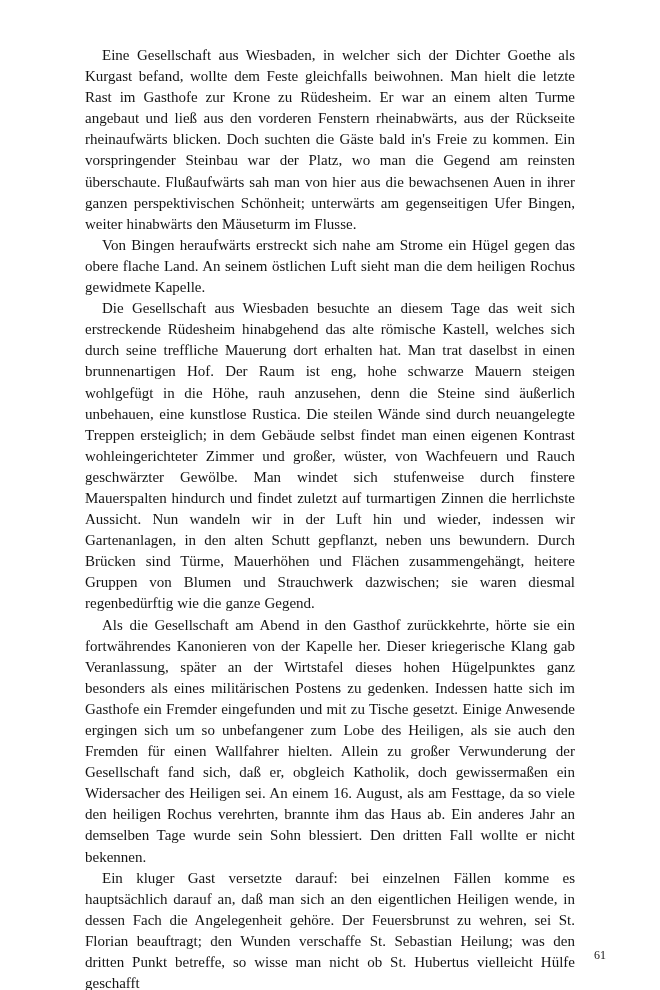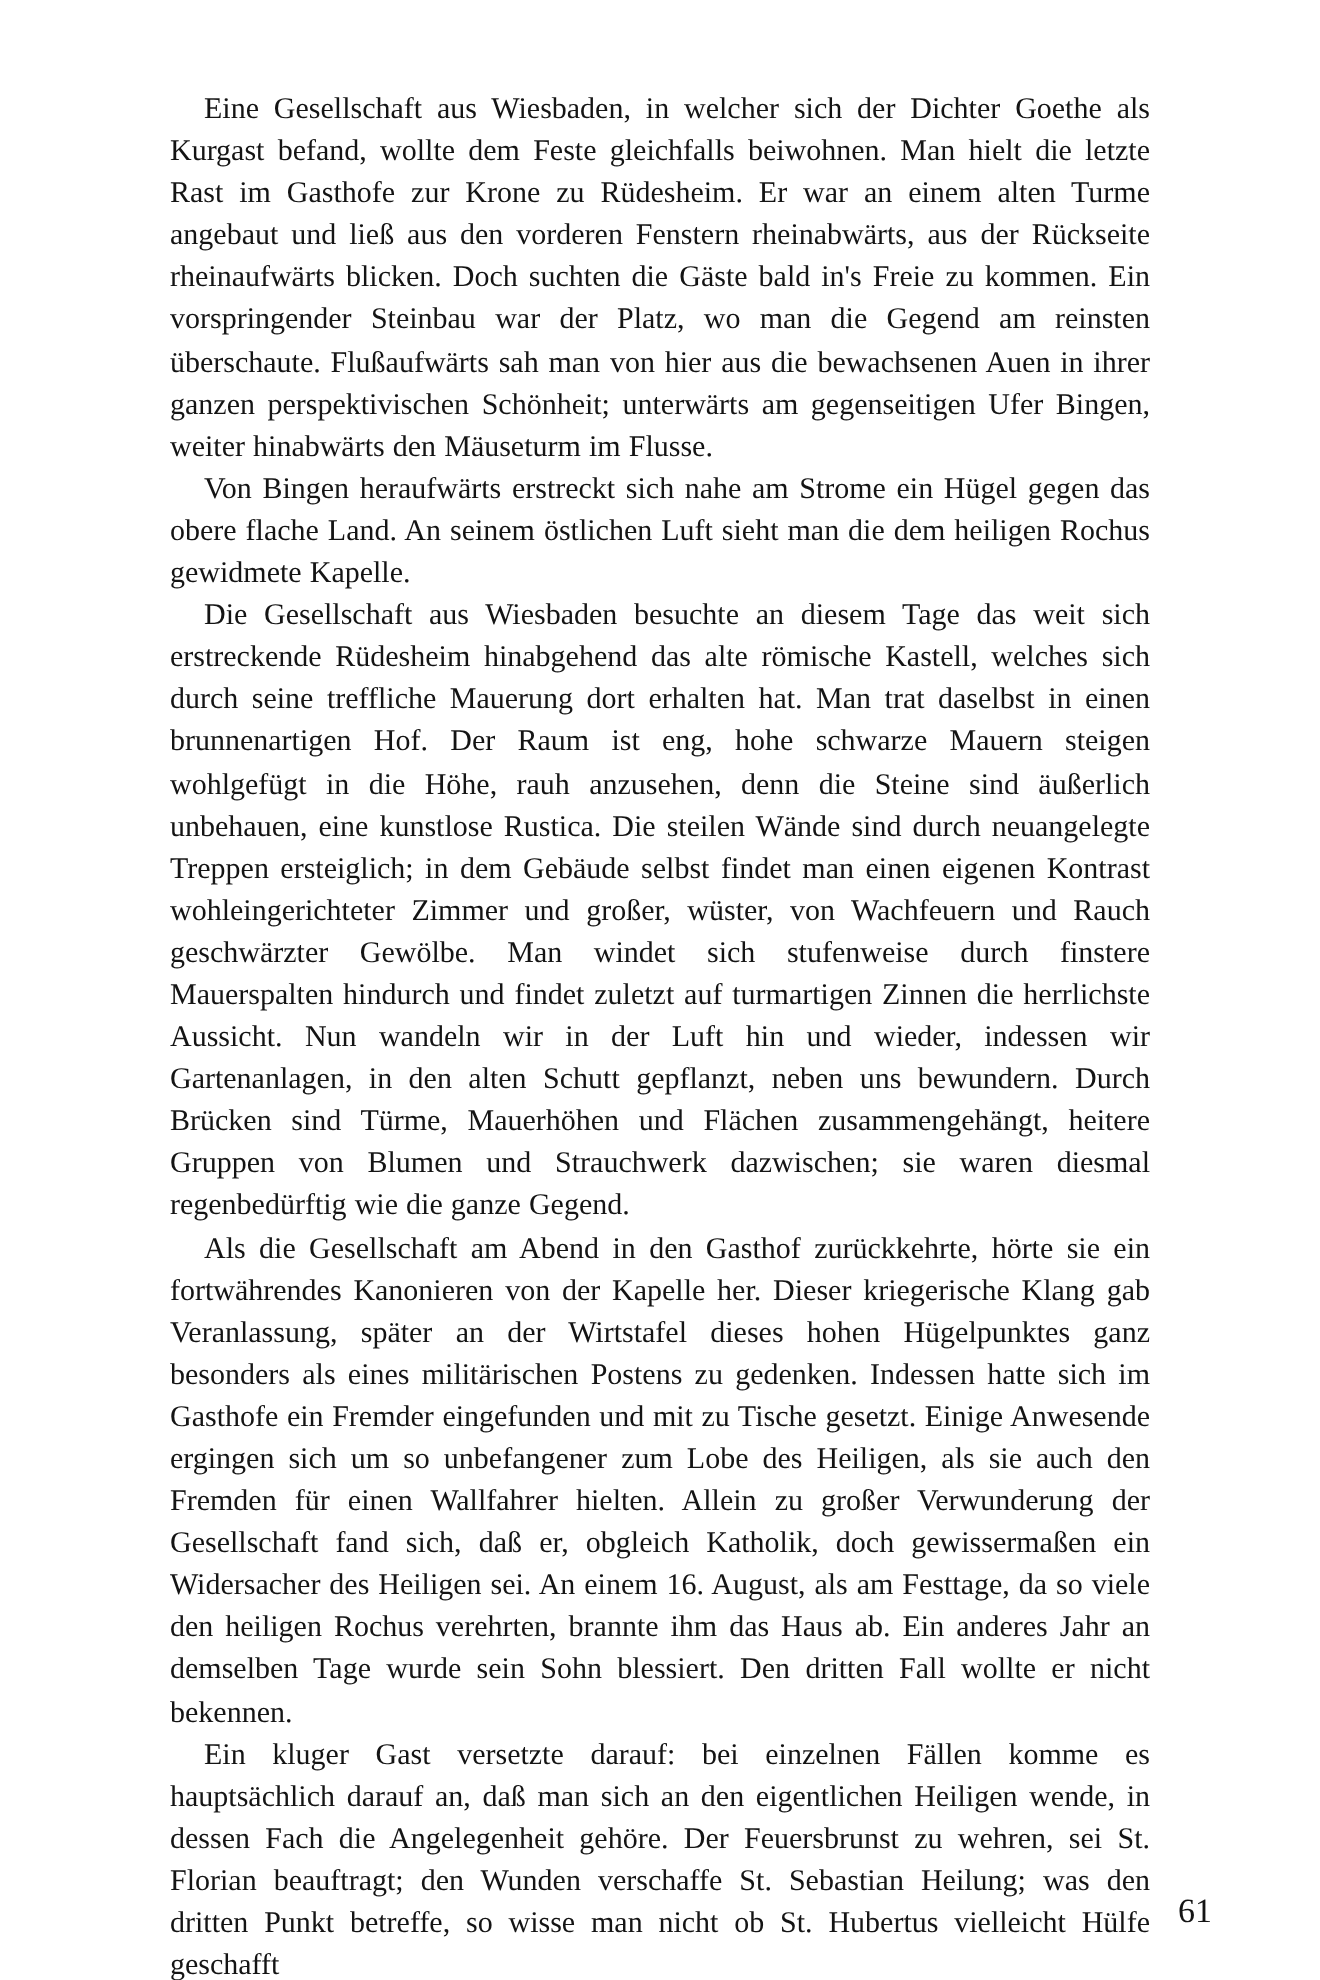--- a/index.html
+++ b/index.html
@@ -26,21 +26,21 @@
       text-align: justify;
       text-indent: 17px;
       hyphens: auto;
       -webkit-hyphens: auto;
       word-spacing: 0.02em;
     }
     .page-number {
       position: absolute;
       right: 54px;
       bottom: 24px;
-      font-size: 17px;
+      font-size: 12px;
       color: #141414;
     }
   </style>
 </head>
 <body>
 
 <div class="page">
   <div class="text-block">
     <p>Eine Gesellschaft aus Wiesbaden, in welcher sich der Dichter Goethe als Kurgast befand, wollte dem Feste gleichfalls beiwohnen. Man hielt die letzte Rast im Gasthofe zur Krone zu Rüdesheim. Er war an einem alten Turme angebaut und ließ aus den vorderen Fenstern rheinabwärts, aus der Rückseite rheinaufwärts blicken. Doch suchten die Gäste bald in's Freie zu kommen. Ein vorspringender Steinbau war der Platz, wo man die Gegend am reinsten überschaute. Flußaufwärts sah man von hier aus die bewachsenen Auen in ihrer ganzen perspektivischen Schönheit; unterwärts am gegenseitigen Ufer Bingen, weiter hinabwärts den Mäuseturm im Flusse.</p>
     <p>Von Bingen heraufwärts erstreckt sich nahe am Strome ein Hügel gegen das obere flache Land. An seinem östlichen Luft sieht man die dem heiligen Rochus gewidmete Kapelle.</p>

